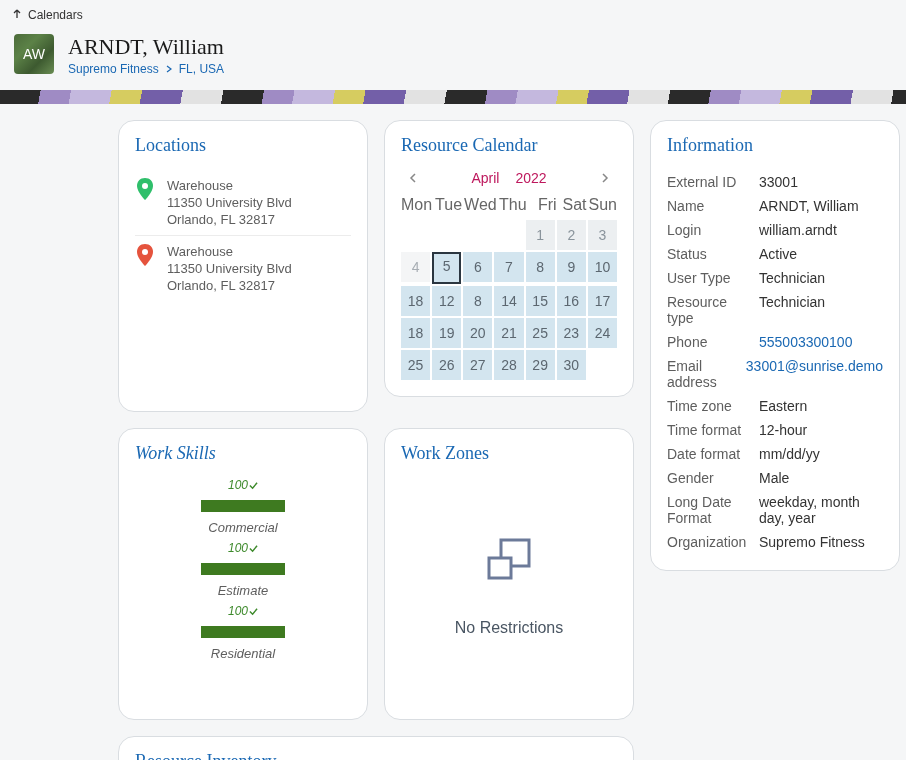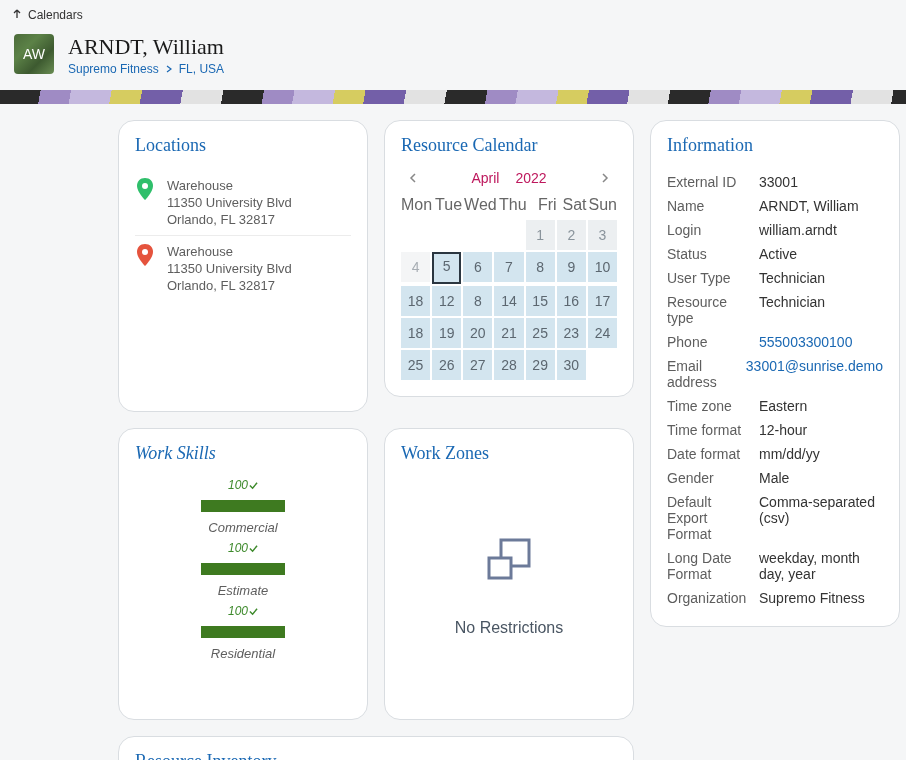--- a/index.html
+++ b/index.html
@@ -335,24 +335,20 @@
           </div>
           <div class="info-row">
     <div class="k">Date format</div>
     <div class="v">mm/dd/yy</div>
           </div>
           <div class="info-row">
     <div class="k">Gender</div>
     <div class="v">Male</div>
           </div>
           <div class="info-row">
-    <div class="k">Default Export Format</div>
-    <div class="v">Comma-separated (csv)</div>
-          </div>
-          <div class="info-row">
     <div class="k">Long Date Format</div>
     <div class="v">weekday, month day, year</div>
           </div>
           <div class="info-row">
     <div class="k">Organization</div>
     <div class="v">Supremo Fitness</div>
           </div>
         </div>
     </div>
 

